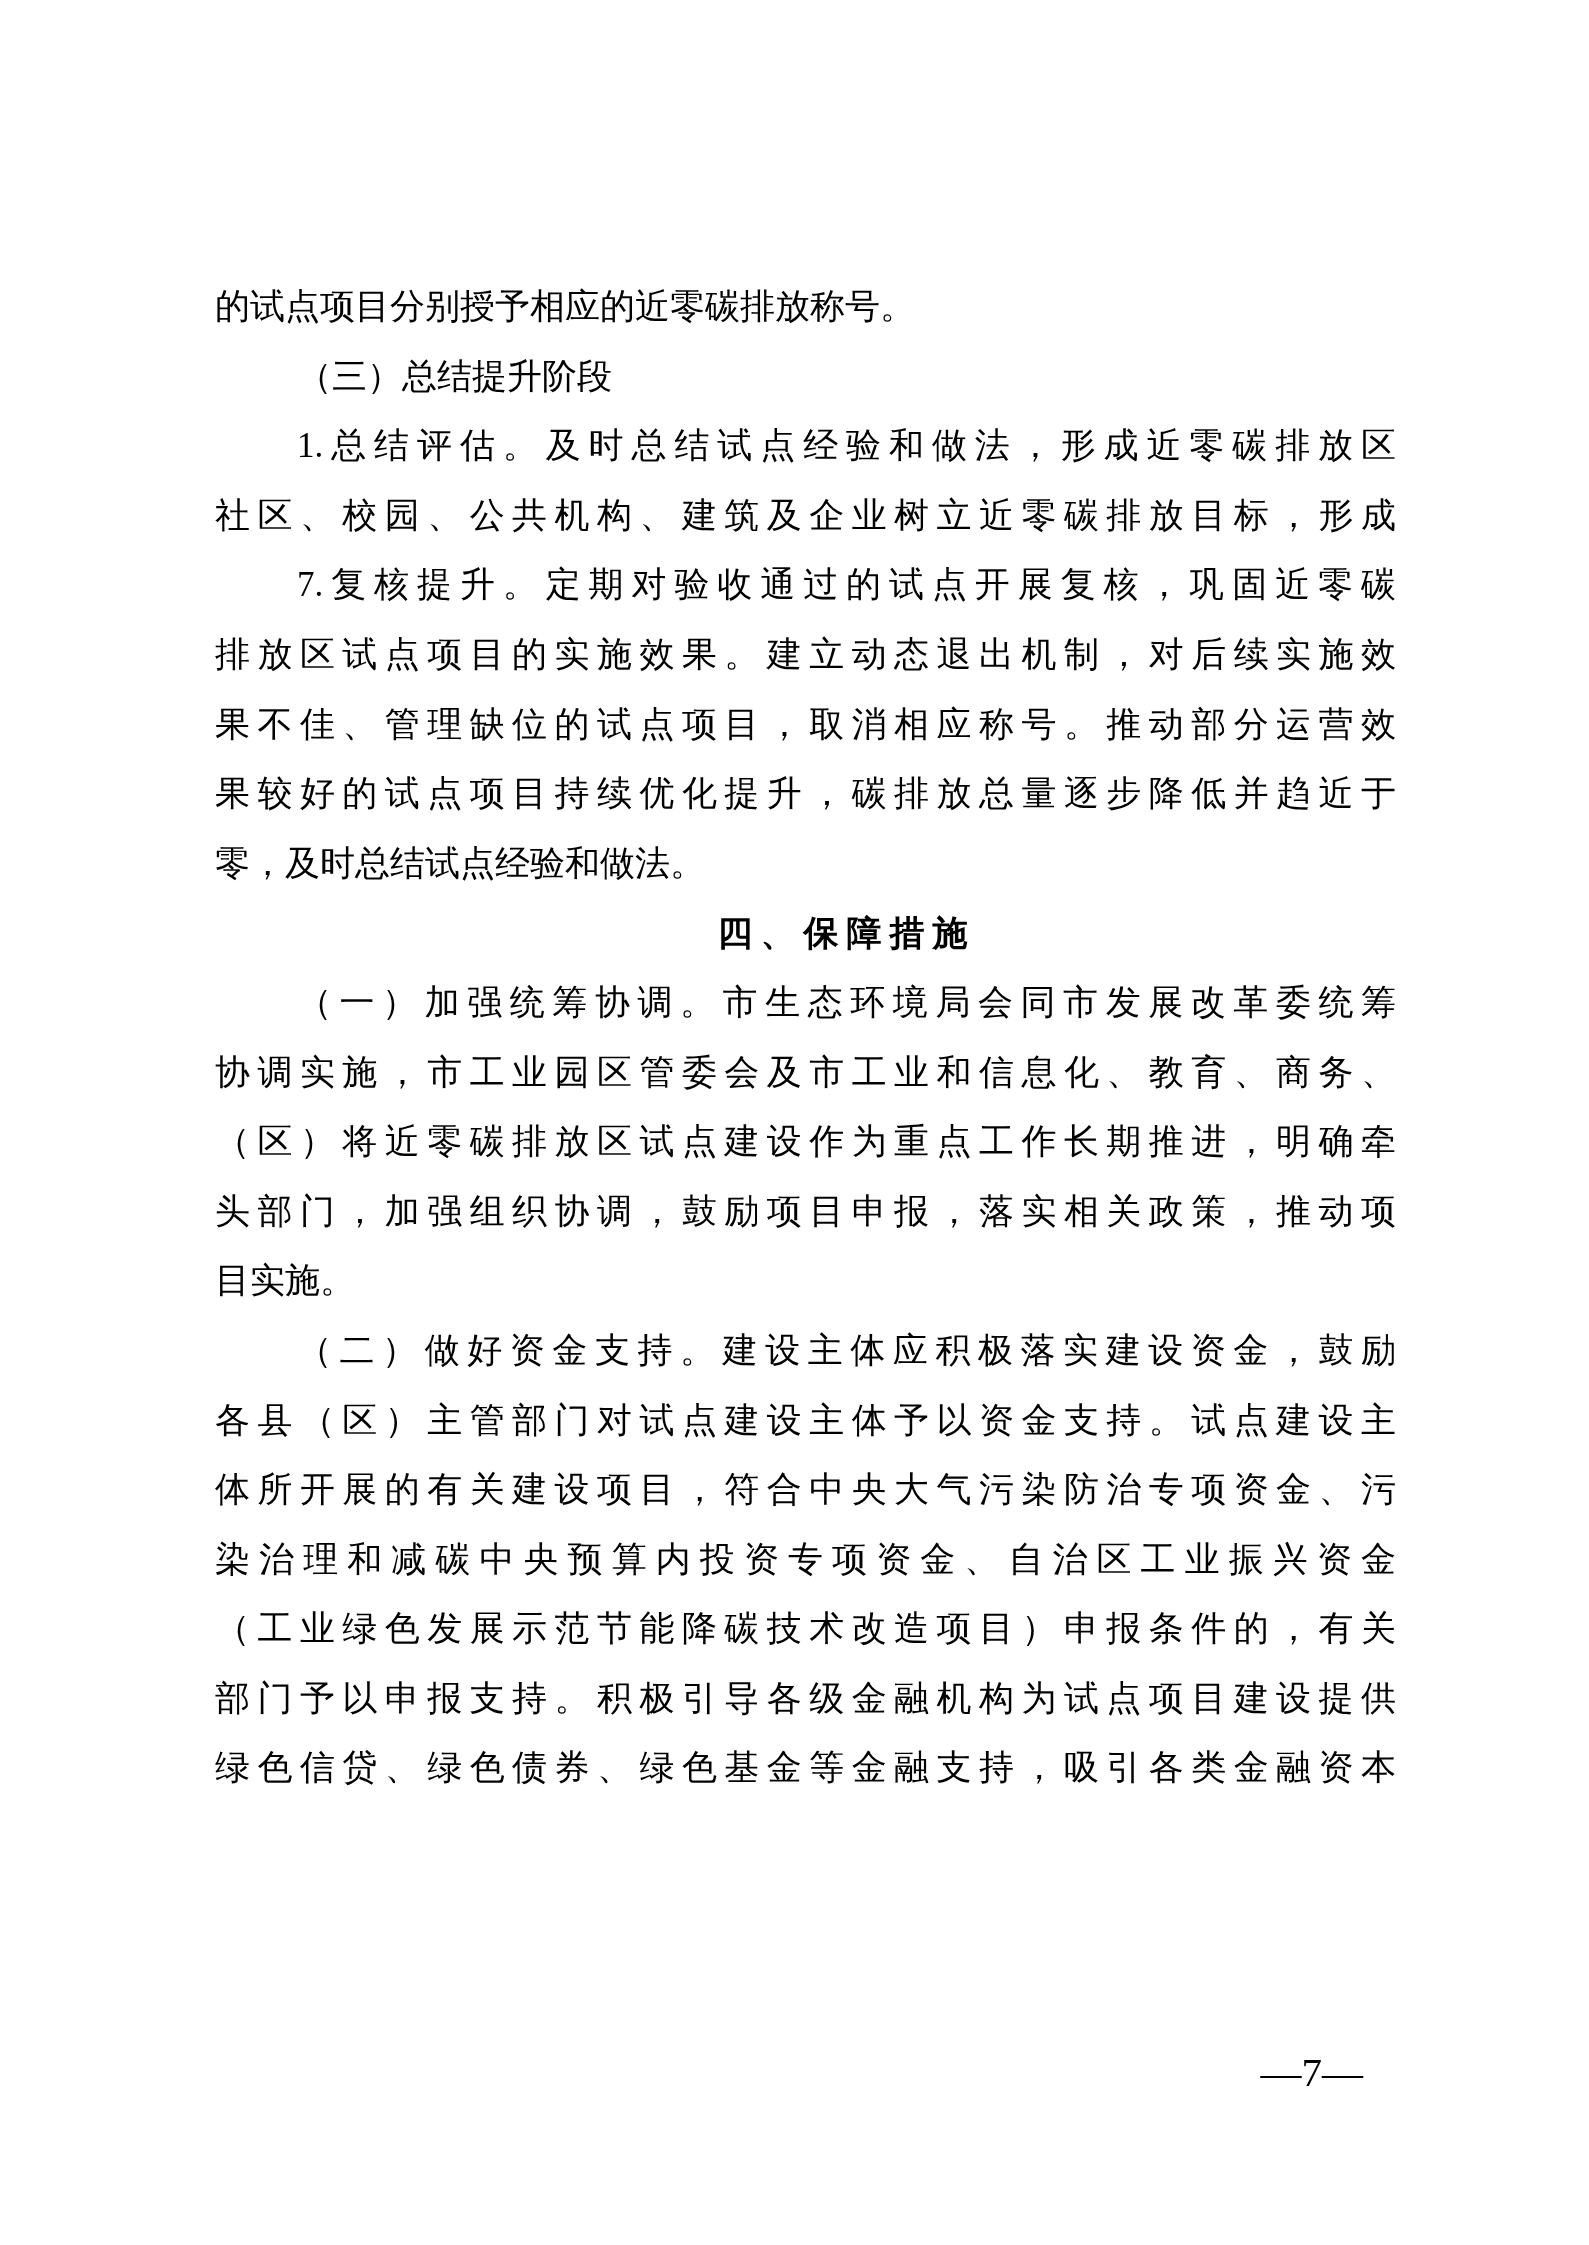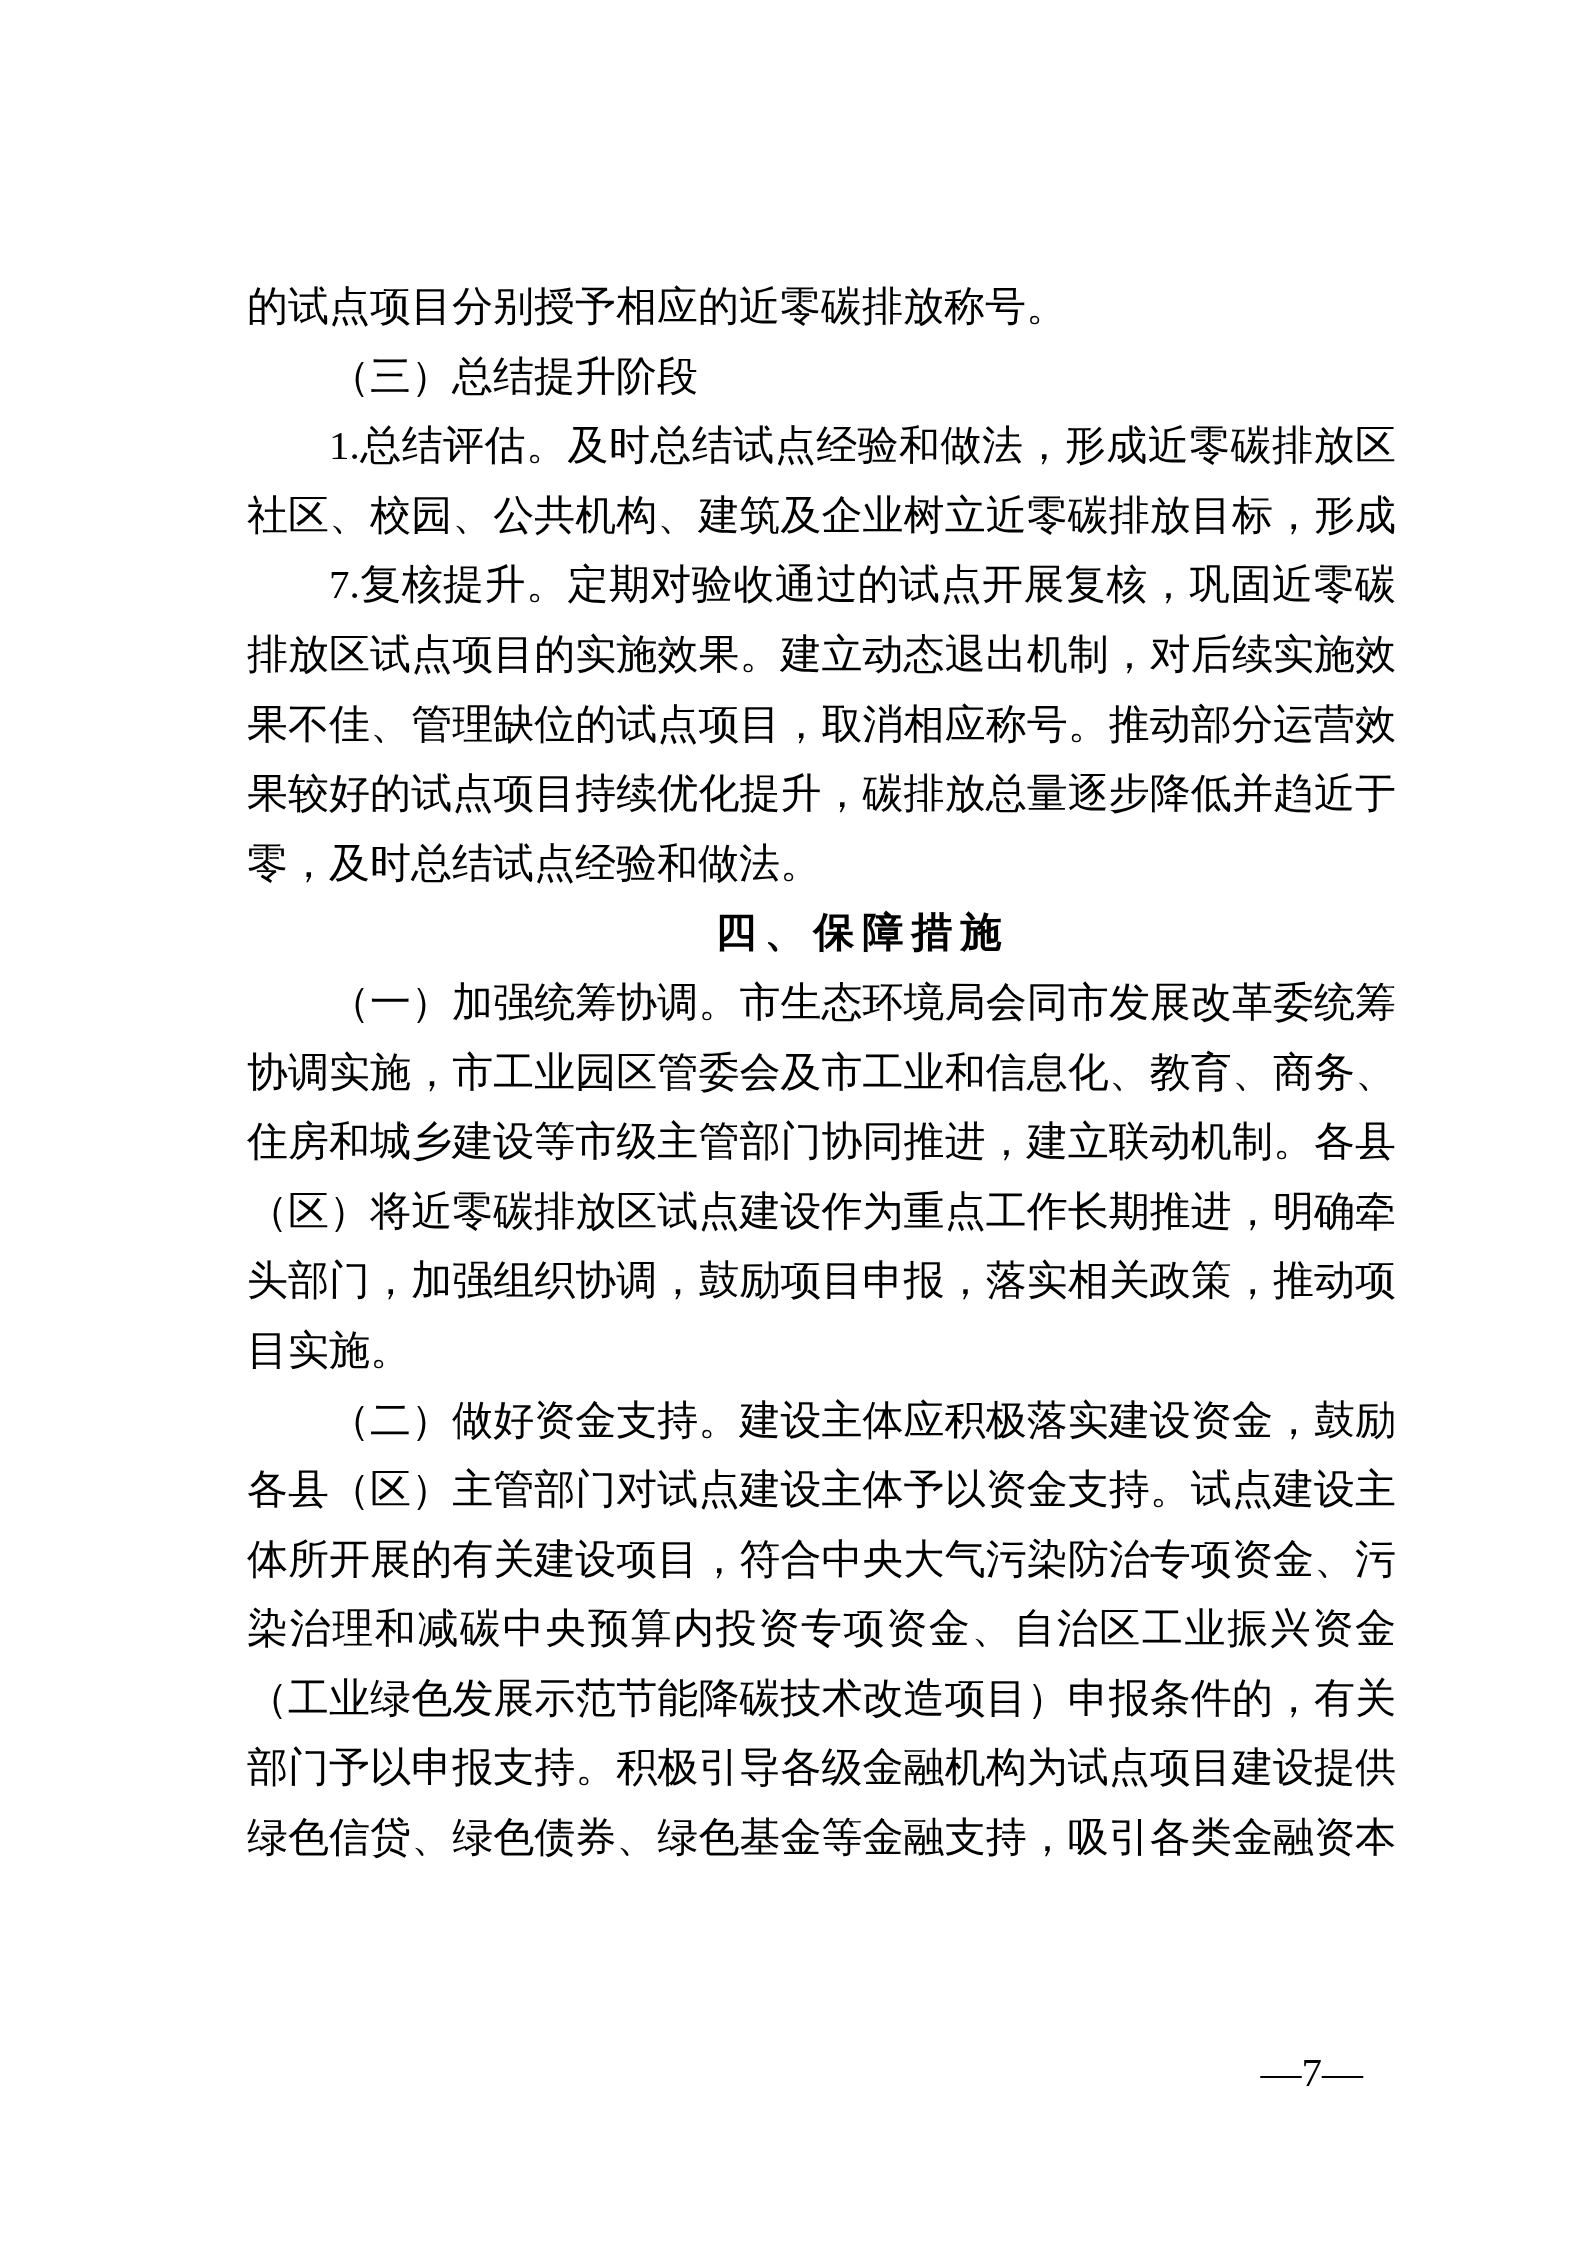--- a/index.html
+++ b/index.html
@@ -18,24 +18,23 @@
   }
   .text-block {
     position: absolute;
     left: 215px;
     top: 272px;
     width: 1181px;
   }
   .line {
     height: 69.6px;
     line-height: 69.6px;
-    font-size: 41px;
+    font-size: 35px;
     white-space: normal;
     overflow: visible;
-    margin-left: 32px;
   }
   .line.indent {
     text-indent: 82px;
   }
   .line.justify {
     text-align: justify;
     text-align-last: justify;
   }
   .line.bold {
     font-weight: bold;
@@ -64,21 +63,20 @@
       <div class="line indent justify">1.总结评估。及时总结试点经验和做法，形成近零碳排放区</div>
       <div class="line justify">社区、校园、公共机构、建筑及企业树立近零碳排放目标，形成</div>
       <div class="line indent justify">7.复核提升。定期对验收通过的试点开展复核，巩固近零碳</div>
       <div class="line justify">排放区试点项目的实施效果。建立动态退出机制，对后续实施效</div>
       <div class="line justify">果不佳、管理缺位的试点项目，取消相应称号。推动部分运营效</div>
       <div class="line justify">果较好的试点项目持续优化提升，碳排放总量逐步降低并趋近于</div>
       <div class="line">零，及时总结试点经验和做法。</div>
       <div class="line indent bold">四、保障措施</div>
       <div class="line indent justify">（一）加强统筹协调。市生态环境局会同市发展改革委统筹</div>
       <div class="line justify">协调实施，市工业园区管委会及市工业和信息化、教育、商务、</div>
-      <div class="line justify">住房和城乡建设等市级主管部门协同推进，建立联动机制。各县</div>
       <div class="line justify">（区）将近零碳排放区试点建设作为重点工作长期推进，明确牵</div>
       <div class="line justify">头部门，加强组织协调，鼓励项目申报，落实相关政策，推动项</div>
       <div class="line">目实施。</div>
       <div class="line indent justify">（二）做好资金支持。建设主体应积极落实建设资金，鼓励</div>
       <div class="line justify">各县（区）主管部门对试点建设主体予以资金支持。试点建设主</div>
       <div class="line justify">体所开展的有关建设项目，符合中央大气污染防治专项资金、污</div>
       <div class="line justify">染治理和减碳中央预算内投资专项资金、自治区工业振兴资金</div>
       <div class="line justify">（工业绿色发展示范节能降碳技术改造项目）申报条件的，有关</div>
       <div class="line justify">部门予以申报支持。积极引导各级金融机构为试点项目建设提供</div>
       <div class="line justify">绿色信贷、绿色债券、绿色基金等金融支持，吸引各类金融资本</div>

